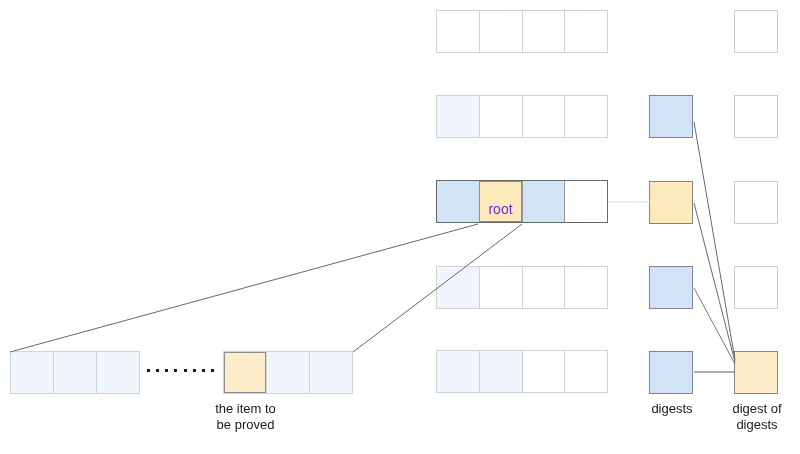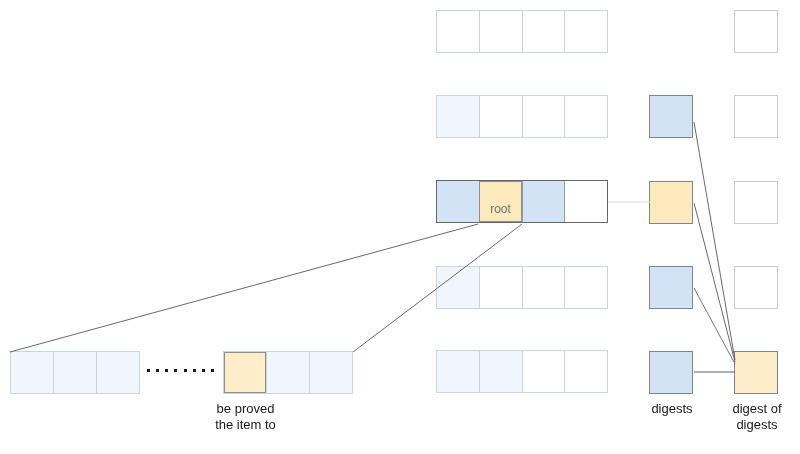--- a/index.html
+++ b/index.html
@@ -57,21 +57,21 @@
   #dd2 { left: 734px; top: 95px; }
   #dd3 { left: 734px; top: 181px; }
   #dd4 { left: 734px; top: 266px; }
   #dd5 { left: 734px; top: 351px; }
 
   
   .root-label {
     position: absolute;
     left: 479px; top: 180px; width: 43px; height: 58px;
     display: flex; align-items: center; justify-content: center;
-    font-size: 12px; color: #737373;
+    font-size: 14px; color: #6d28d9;
     z-index: 6;
   }
 
   
   .caption {
     position: absolute;
     text-align: center;
     font-size: 13px; line-height: 16px;
     color: #1a1a1a;
     z-index: 6;
@@ -171,22 +171,22 @@
     <line x1="608" y1="202" x2="650" y2="202" stroke="#dcdcdc" stroke-width="1.2"></line>
     <line x1="694" y1="122" x2="735" y2="360" stroke="#696969" stroke-width="1"></line>
     <line x1="694" y1="203" x2="735" y2="362" stroke="#696969" stroke-width="1"></line>
     <line x1="694" y1="288" x2="735" y2="364" stroke="#696969" stroke-width="0.9"></line>
     <line x1="694" y1="372" x2="735" y2="372" stroke="#5f5f5f" stroke-width="1"></line>
   </svg>
 
   <div class="root-label">root</div>
 
   <div class="caption" id="caption-item">
+    <div>the item to</div>
     <div>be proved</div>
-    <div>the item to</div>
   </div>
 
   <div class="caption" id="caption-level">
     <div>digests</div>
   </div>
 
   <div class="caption" id="caption-digest">
     <div>digest of</div>
     <div>digests</div>
   </div>

